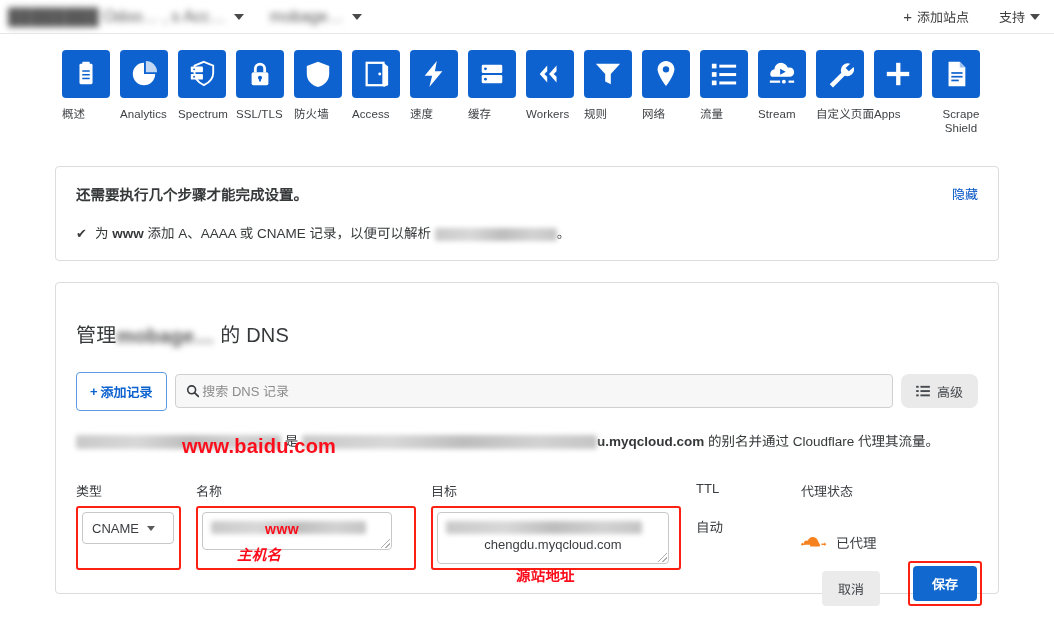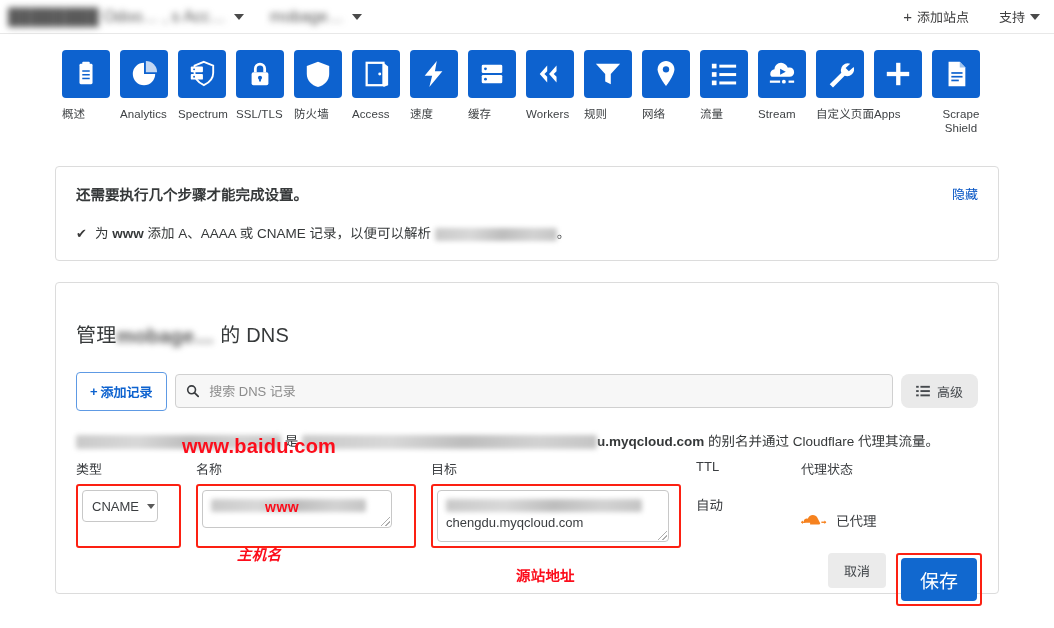--- a/index.html
+++ b/index.html
@@ -120,21 +120,21 @@
   }
   .searchwrap {
     flex: 1;
     position: relative;
     display: flex; align-items: center;
     border: 1px solid #d0d0d0;
     border-radius: 4px;
     background: #f7f7f7;
     height: 34px;
     padding: 0 10px;
-    gap: 8px;
+    gap: 1px;
   }
   .searchwrap input {
     border: 0; outline: 0; background: transparent;
     font-family: inherit; font-size: 13px; color: #4a4a4a;
     width: 100%;
   }
   .searchwrap input::placeholder { color: #8b8b8b; }
   .btn-adv {
     background: #eaeaea;
     border: 0; border-radius: 8px;
@@ -158,42 +158,42 @@
     color: #fc0d1b;
     font-weight: 700;
     position: absolute;
     white-space: nowrap;
     letter-spacing: .2px;
   }
   .anno-desc { left: 106px; top: 0px; font-size: 20px; }
 
   
   .form {
-    margin-top: 8px;
+    margin-top: 30px;
     display: grid;
     grid-template-columns: 105px 220px 250px 90px auto;
     column-gap: 15px;
   }
   .flabel { font-size: 13px; color: #3a3d40; margin-bottom: 6px; font-weight: 400; }
   .redbox {
     border: 2.5px solid #fc2012;
     border-radius: 3px;
     padding: 4px;
     display: inline-block;
   }
   .sel {
     border: 1px solid #c8c8c8;
     border-radius: 4px;
     background: #fff;
     height: 32px;
     padding: 0 9px;
     display: flex; align-items: center; gap: 8px;
     font-size: 13px; color: #3a3d40;
     cursor: pointer;
-    width: 76px;
+    width: 92px;
   }
   .sel .caret { border-top-color: #5a5a5a; border-left-width: 4px; border-right-width: 4px; border-top-width: 5px; }
   .ta {
     border: 1px solid #c8c8c8;
     border-radius: 4px;
     background: #fff;
     position: relative;
     font-size: 13px;
     color: #3a3d40;
     padding: 6px 8px;
@@ -218,30 +218,30 @@
   .ttlval { font-size: 13.5px; color: #3a3d40; padding-top: 10px; }
   .proxy { display: flex; align-items: center; gap: 9px; padding-top: 8px; }
   .proxy-label { font-size: 13.5px; color: #3a3d40; }
 
   .anno-host { position: absolute; left: 237px; top: 543px; font-size: 14.5px; font-style: italic; }
   .anno-origin { position: absolute; left: 516px; top: 564px; font-size: 14.5px; }
 
   .actions {
     position: absolute;
     right: 72px; bottom: 22px;
-    display: flex; align-items: flex-start; gap: 10px;
+    display: flex; align-items: flex-end; gap: 28px;
   }
   .btn-cancel {
     background: #ebebeb; border: 0; border-radius: 4px;
     font-size: 13px; color: #45494d;
     padding: 8px 16px; cursor: pointer; font-family: inherit;
   }
   .btn-save {
     background: #1168cf; border: 0; border-radius: 4px;
-    font-size: 19px; color: #fff; font-weight: 400;
+    font-size: 13px; color: #fff; font-weight: 700;
     padding: 8px 19px; cursor: pointer; font-family: inherit;
   }
   .save-red { border: 2.5px solid #fc2012; border-radius: 3px; padding: 3px; }
 </style>
 </head>
 <body>
 
 <div class="page">
 
   <div class="topbar">
@@ -502,21 +502,21 @@
         <div class="ta name">
           <span class="blur" style="width:155px;height:13px;">████████████</span>
           <span class="anno-www">www</span>
           <span class="grip"></span>
         </div>
       </div>
 
       <div class="redbox">
         <div class="ta target">
           <div class="blur" style="width:196px;height:13px;">██████████████████</div>
-          <div style="margin-top:3px;">chengdu.myqcloud.com</div>
+          <div style="margin-top:3px;text-align:center;">chengdu.myqcloud.com</div>
           <span class="grip"></span>
         </div>
       </div>
 
       <div class="ttlval">自动</div>
 
       <div class="proxy">
         <svg width="26" height="14" viewBox="0 0 30 16">
           <path d="M10.5 13.2h10.4c.9 0 1.5-.9 1.1-1.7l-3.1-6.2c-1-2-3-3.2-5.2-3.2-2.7 0-5.1 1.8-5.8 4.4-.4-.2-.9-.3-1.4-.3-1.7 0-3.1 1.3-3.3 3-.1.9.6 1.9 1.6 1.9h5.7z" fill="#f6821f"></path>
           <line x1="0.5" y1="10.6" x2="5" y2="10.6" stroke="#f6821f" stroke-width="1.6"></line>

